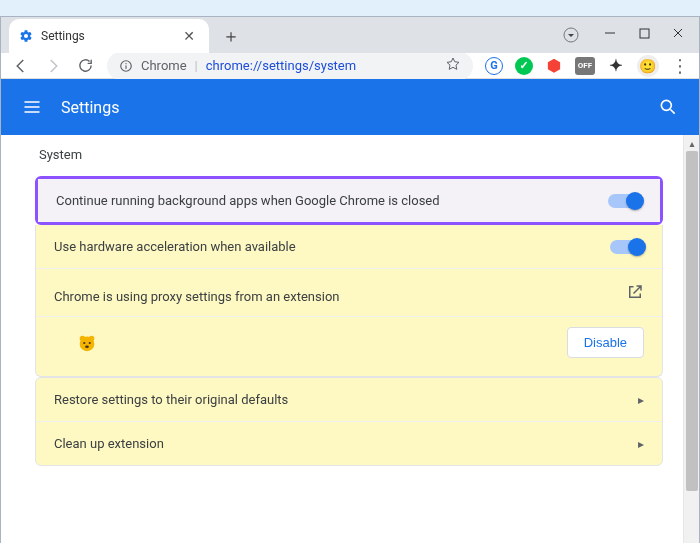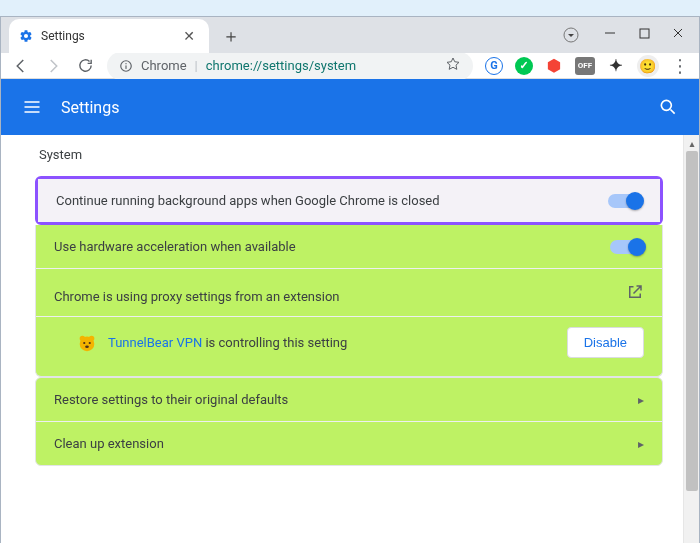--- a/index.html
+++ b/index.html
@@ -20,21 +20,21 @@
   .account-dot { position: absolute; right: 120px; top: 10px; width:16px; height:16px; }
 
   
   .addr-row { height: 26px; background: #fff; border-bottom: 1px solid #ddd; display: flex; align-items: center; padding: 0 10px; gap: 12px; }
   .nav-btn { width: 20px; height: 20px; display:flex; align-items:center; justify-content:center; color:#5f6368; }
   .nav-btn.disabled { color: #c0c4c9; }
   .omnibox { flex: 1; height: 28px; background: #f1f3f4; border-radius: 14px; display: flex; align-items: center; padding: 0 12px; gap: 8px; font-size: 13px; }
   .lock-chip { color:#5f6368; font-size: 13px; display:flex; align-items:center; gap:6px;}
   .url-host { color:#5f6368; }
   .url-sep { color:#bdc1c6; }
-  .url-path { color:#0f766e; }
+  .url-path { color:#1d4ed8; }
   .ext-icons { display:flex; align-items:center; gap:12px; }
   .ext-icon { width:18px; height:18px; display:flex; align-items:center; justify-content:center; border-radius:50%; font-size:11px; font-weight:bold; }
   .avatar { width:22px; height:22px; border-radius:50%; background:#eee; display:flex; align-items:center; justify-content:center; font-size:14px;}
   .kebab { color:#5f6368; font-size:18px; }
 
   
   .blue-header { height: 56px; background: #1a73e8; display:flex; align-items:center; padding: 0 20px; color:#fff; }
   .hamburger { width:22px; height:22px; display:flex; align-items:center; justify-content:center; margin-right: 18px;}
   .blue-title { font-size: 16px; font-weight: 400; flex:1; }
   .search-btn { width:22px; height:22px; display:flex; align-items:center; justify-content:center; }
@@ -42,21 +42,21 @@
   
   .content-wrap { flex:1; position:relative; background:#fff; }
   .scroll-area { position:absolute; inset:0; right:16px; overflow:hidden; padding: 8px 20px 10px 34px; }
   .vscrollbar { position:absolute; right:0; top:0; bottom:0; width:16px; background:#f1f1f1; border-left:1px solid #e6e6e6;}
   .vs-arrow { position:absolute; left:0; width:16px; height:16px; display:flex; align-items:center; justify-content:center; color:#666; font-size:10px;}
   .vs-top { top:0;} .vs-bot { bottom:0;}
   .vs-thumb { position:absolute; left:2px; width:12px; background:#c1c1c1; border-radius:2px; }
 
   .section-title { font-size: 13px; color:#3c4043; margin: 4px 0 14px 4px; }
 
-  .card { border:1px solid #e2e4e7; border-radius:6px; background:#bef264; }
+  .card { border:1px solid #e2e4e7; border-radius:6px; background:#fef9c3; }
   .row { display:flex; align-items:flex-end; padding: 14px 18px; font-size:13px; color:#3c4043; }
   .row + .row { border-top:1px solid #edeff1; }
   .row-label { flex:1; }
   .row-arrow { color:#5f6368; font-size:12px; }
 
   
   .highlight-box { border:3px solid #8c52ff; border-radius:6px; margin-bottom:0; }
   .highlight-box .row { background:#f4f2f7; }
 
   
@@ -203,23 +203,20 @@
           <span class="sub-icon">
             <svg width="22" height="22" viewBox="0 0 24 24">
                 <circle cx="12" cy="13" r="8" fill="#f4b400"></circle>
                 <circle cx="7" cy="7" r="3" fill="#f4b400"></circle>
                 <circle cx="17" cy="7" r="3" fill="#f4b400"></circle>
                 <circle cx="9" cy="12" r="1.2" fill="#4a3018"></circle>
                 <circle cx="15" cy="12" r="1.2" fill="#4a3018"></circle>
                 <ellipse cx="12" cy="16" rx="2" ry="1.4" fill="#4a3018"></ellipse>
               </svg>
           </span>
-          <span class="sub-text">
-            <span class="sub-link">TunnelBear VPN</span><span class="sub-plain"> is controlling this setting</span>
-          </span>
           <button class="disable-btn">Disable</button>
         </div>
       </div>
 
 
       <div class="card">
         <div class="row">
           <span class="row-label">Restore settings to their original defaults</span>
           <span class="row-arrow">▸</span>
         </div>

